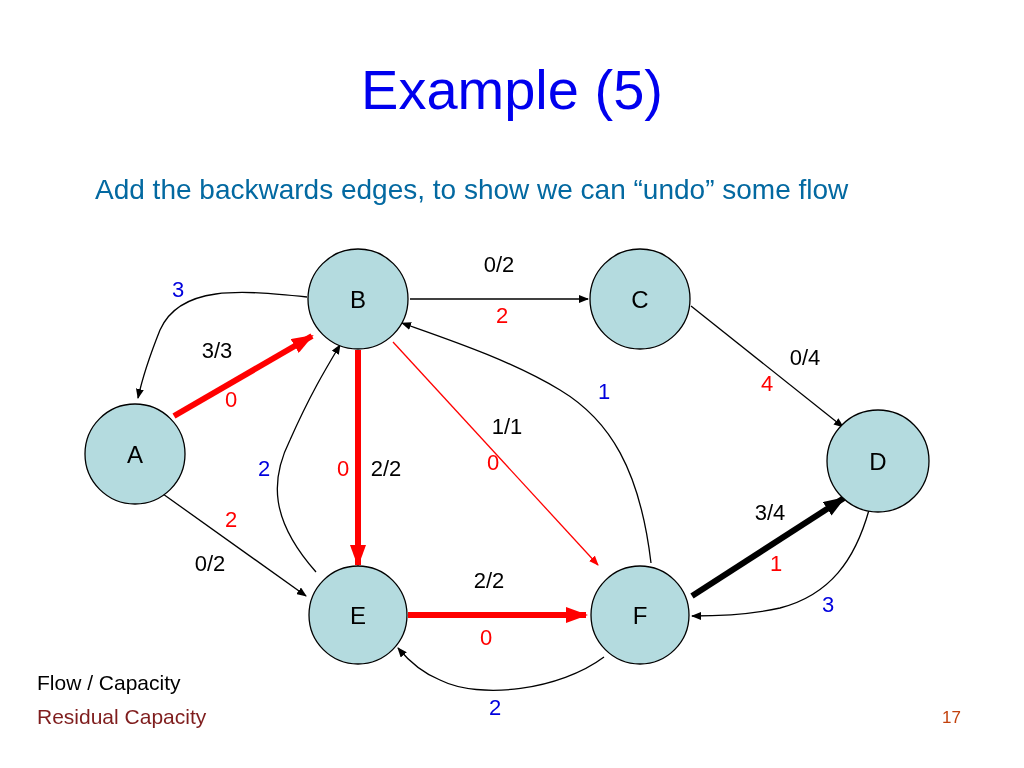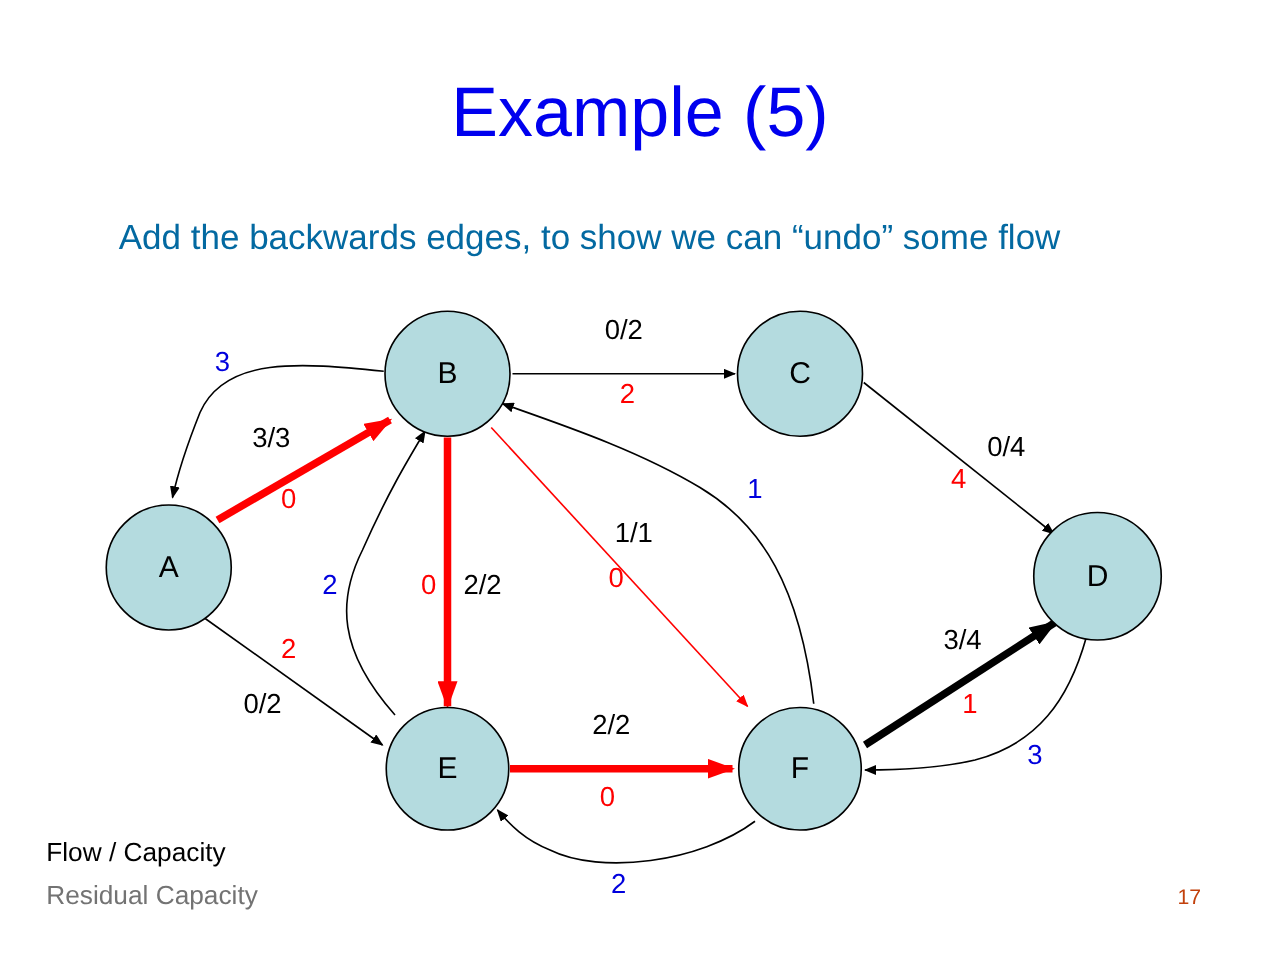--- a/index.html
+++ b/index.html
@@ -98,16 +98,16 @@
 
   <text class="lbl" x="178" y="289" fill="#0000dd">3</text>
   <text class="lbl" x="264" y="468" fill="#0000dd">2</text>
   <text class="lbl" x="604" y="391" fill="#0000dd">1</text>
   <text class="lbl" x="495" y="707" fill="#0000dd">2</text>
   <text class="lbl" x="828" y="604" fill="#0000dd">3</text>
 </svg>
 
 <div class="legend">
   <div style="color:#000">Flow / Capacity</div>
-  <div style="color:#737373">Residual Capacity</div>
+  <div style="color:#7f1d1d">Residual Capacity</div>
 </div>
 
 <div class="page-num">17</div>
 
 </body></html>

